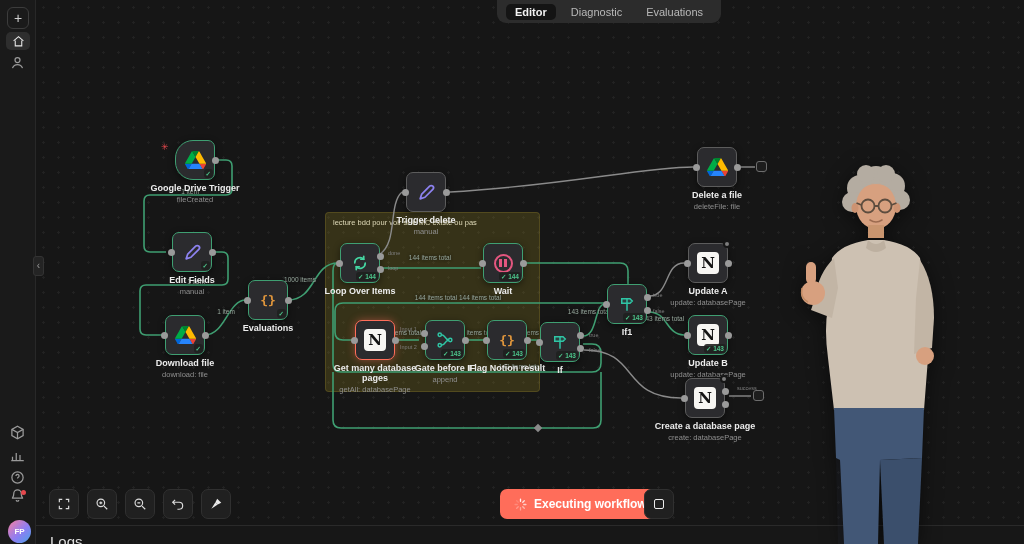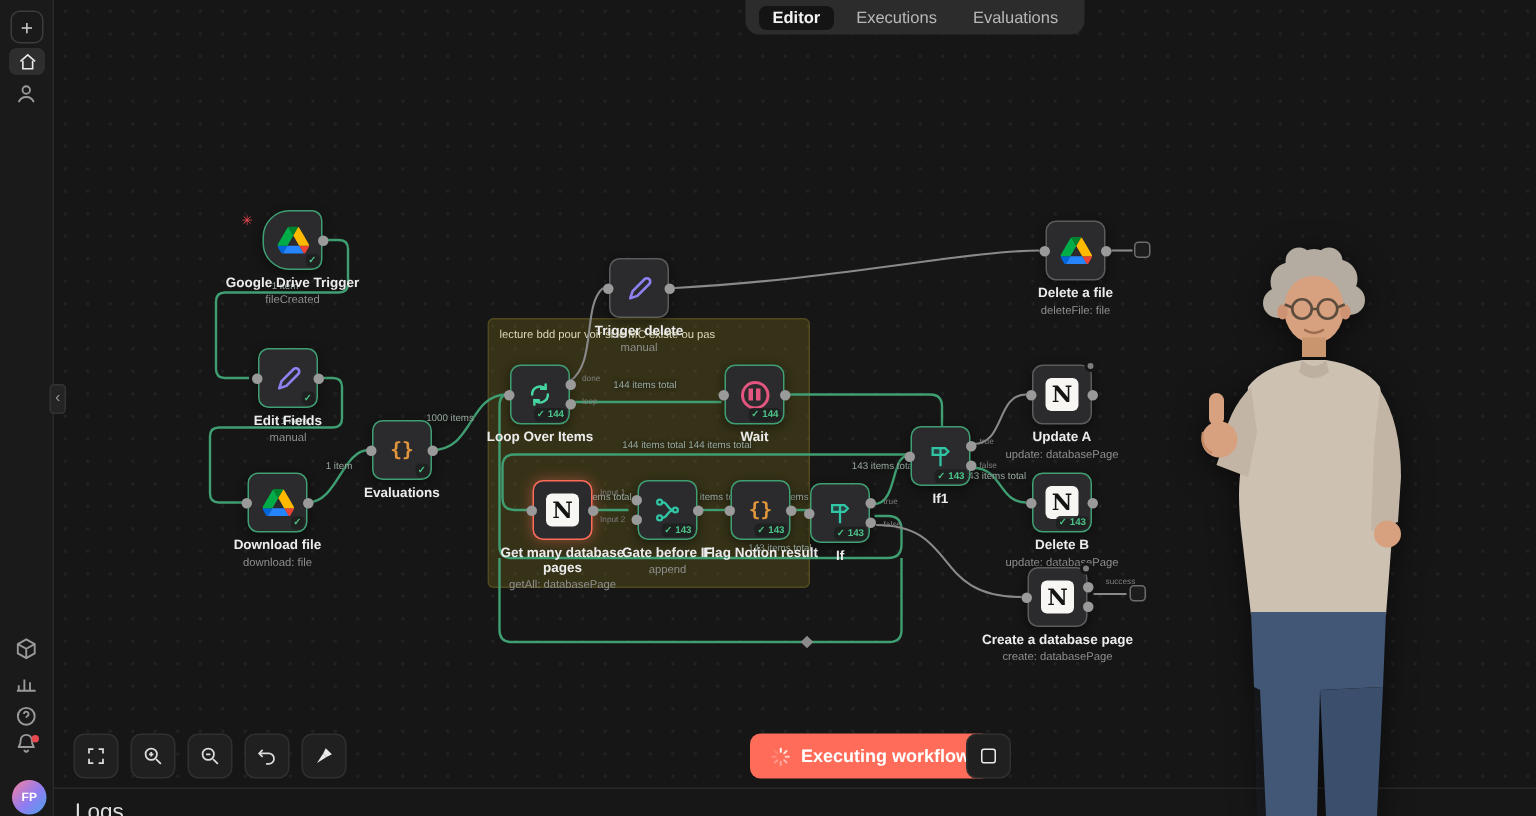--- a/index.html
+++ b/index.html
@@ -355,21 +355,21 @@
       </div>
 
       <div class="node success" style="left:688px;top:315px">
         <div class="nbox">
             <span class="notion">N</span>
           <span class="pin"></span>
             <span class="pout"></span>
           <span class="badge">✓ 143</span>
         </div>
         <div class="ncap">
-            <div class="nlabel">Delete B</div>
+            <div class="nlabel">Update B</div>
             <div class="nsub">update: databasePage</div>
           </div>
       </div>
 
       <div class="node idle" style="left:685px;top:378px">
         <div class="nbox">
             <span class="notion">N</span>
           <span class="cdot"></span>
           <span class="pin"></span>
           <span class="pout p1"></span>
@@ -412,21 +412,21 @@
             <div class="nlabel">Trigger delete</div>
             <div class="nsub">manual</div>
           </div>
       </div>
 
     </div>
   </div>
 
   <div class="tabstrip">
     <span class="tab active">Editor</span>
-    <span class="tab">Executions</span>
+    <span class="tab">Diagnostic</span>
     <span class="tab">Evaluations</span>
   </div>
 
   <div class="sidebar">
     <div class="sb-plus">+</div>
     <div class="sb-home">
       <svg width="13" viewBox="0 0 24 24" fill="none" stroke="#e8e8e8" stroke-width="2">
           <path d="M3 11 12 3l9 8"></path>
           <path d="M6 10v10h12V10"></path>
         </svg>

